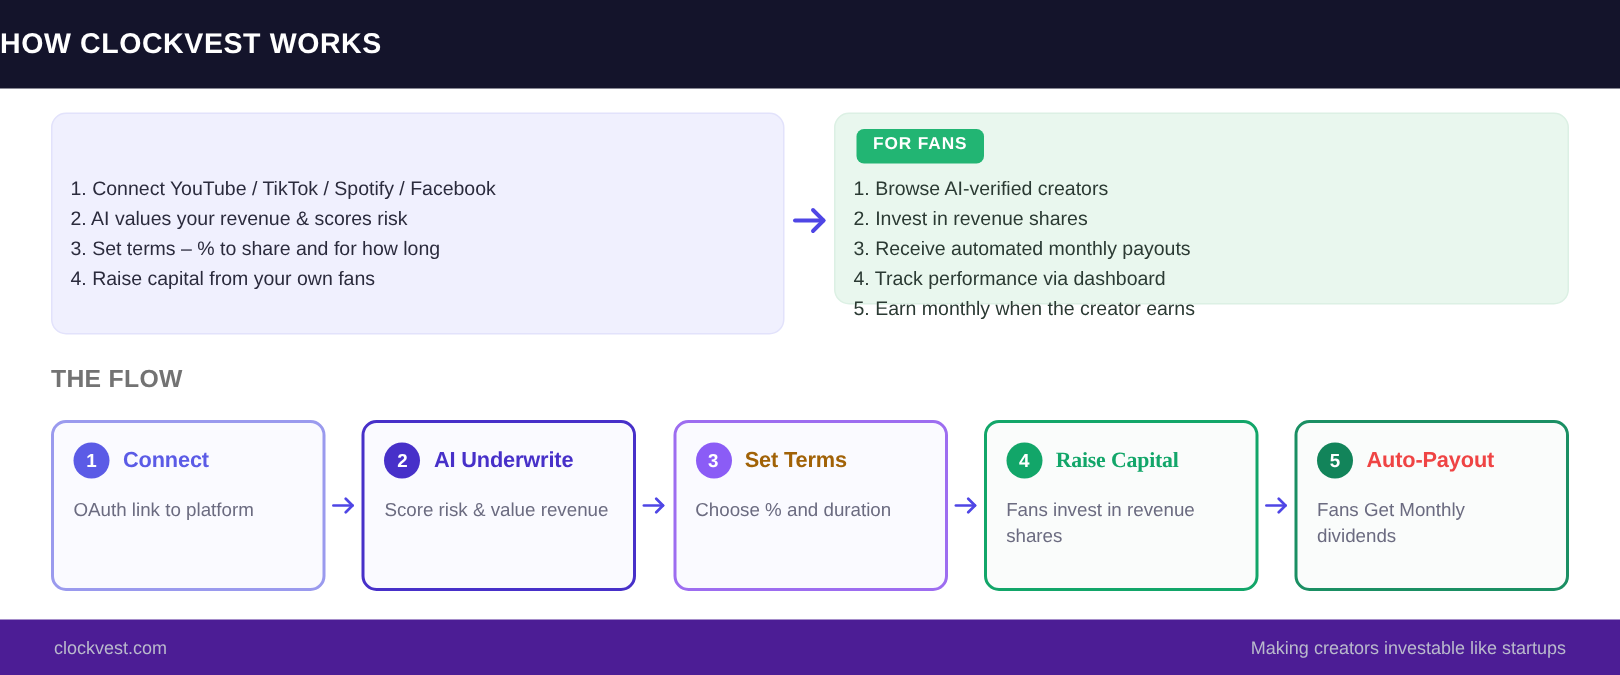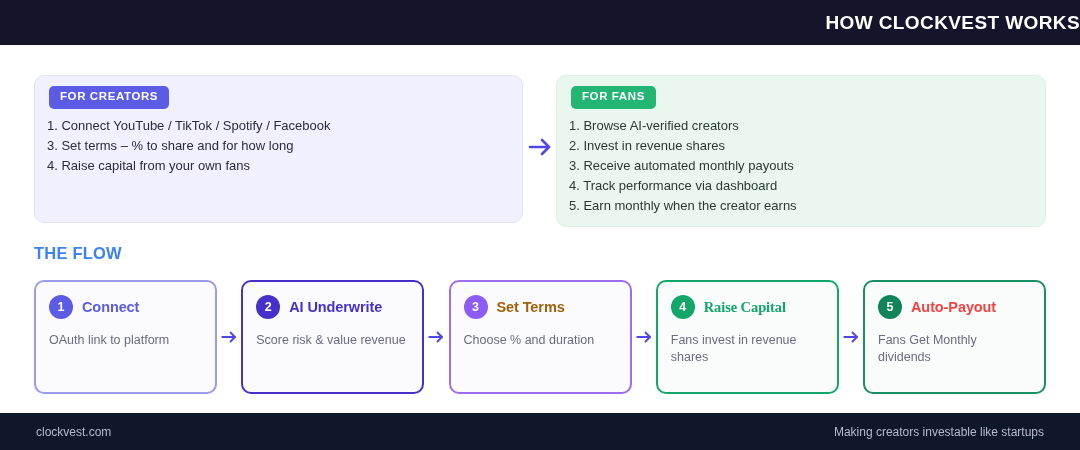--- a/index.html
+++ b/index.html
@@ -13,25 +13,25 @@
     font-family: "Liberation Sans", sans-serif;
     overflow: hidden;
     position: relative;
   }
 
   
   #header-bar {
     position: absolute;
     left: 0; top: 0;
     width: 1080px;
-    height: 45px;
+    height: 59px;
     background: #14142b;
     display: flex;
     align-items: center;
-    justify-content: flex-end;
+    justify-content: flex-start;
   }
   #header-title {
     color: #ffffff;
     font-size: 19px;
     font-weight: bold;
     letter-spacing: 0.4px;
   }
 
   
   .panel {
@@ -40,21 +40,21 @@
     box-sizing: border-box;
   }
   #creators-panel {
     left: 34px; top: 75px;
     width: 489px; height: 148px;
     background: #f0f0fe;
     border: 1px solid #e2e2fb;
   }
   #fans-panel {
     left: 556px; top: 75px;
-    width: 490px; height: 152px;
+    width: 490px; height: 128px;
     background: #e9f7ee;
     border: 1px solid #dcf0e4;
   }
   .badge {
     position: absolute;
     left: 14px; top: 10px;
     border-radius: 5px;
     color: #ffffff;
     font-size: 11.5px;
     font-weight: bold;
@@ -92,21 +92,21 @@
     color: #4f46e5;
   }
 
   
   #flow-heading {
     position: absolute;
     left: 34px;
     top: 244px;
     font-size: 16.5px;
     font-weight: bold;
-    color: #3b82f6;
+    color: #737373;
     letter-spacing: 0.2px;
   }
 
   #flow-row {
     position: absolute;
     left: 34px;
     top: 280px;
     width: 1012px;
     height: 114px;
     display: flex;
@@ -183,23 +183,23 @@
   }
 </style>
 </head>
 <body>
 
 <div id="header-bar" style="background: rgb(20, 20, 43);">
   <div id="header-title">HOW CLOCKVEST WORKS</div>
 </div>
 
 <div class="panel" id="creators-panel" style="background: rgb(240, 240, 254);">
-  <div class="badge" id="creators-badge" style="background: rgb(91, 91, 230);">FOR CREATORS</div>
   <ul class="panel-list">
     <li>1. Connect YouTube / TikTok / Spotify / Facebook</li>
+    <li>2. AI values your revenue &amp; scores risk</li>
     <li>3. Set terms – % to share and for how long</li>
     <li>4. Raise capital from your own fans</li>
   </ul>
 </div>
 
 <div id="panel-arrow" style="color: rgb(79, 70, 229);">
   <svg width="28" height="28" viewBox="0 0 28 28" fill="none" stroke="currentColor" stroke-width="2.6" stroke-linecap="round" stroke-linejoin="round">
     <line x1="4" y1="14" x2="23" y2="14"></line>
     <polyline points="16,7 23,14 16,21"></polyline>
   </svg>
@@ -291,16 +291,16 @@
   <div class="flow-card green" style="border: 2px solid rgb(26, 143, 99);">
     <div class="flow-head">
       <div class="num-circle" style="background: rgb(18, 132, 90);">5</div>
       <div class="flow-title" style="color: #ef4444;">Auto-Payout</div>
     </div>
     <div class="flow-desc">Fans Get Monthly dividends</div>
   </div>
 
 </div>
 
-<div id="footer-bar" style="background: #0f172a;">
+<div id="footer-bar" style="background: #4c1d95;">
   <div id="footer-left">clockvest.com</div>
   <div id="footer-right">Making creators investable like startups</div>
 </div>
 
 </body></html>

